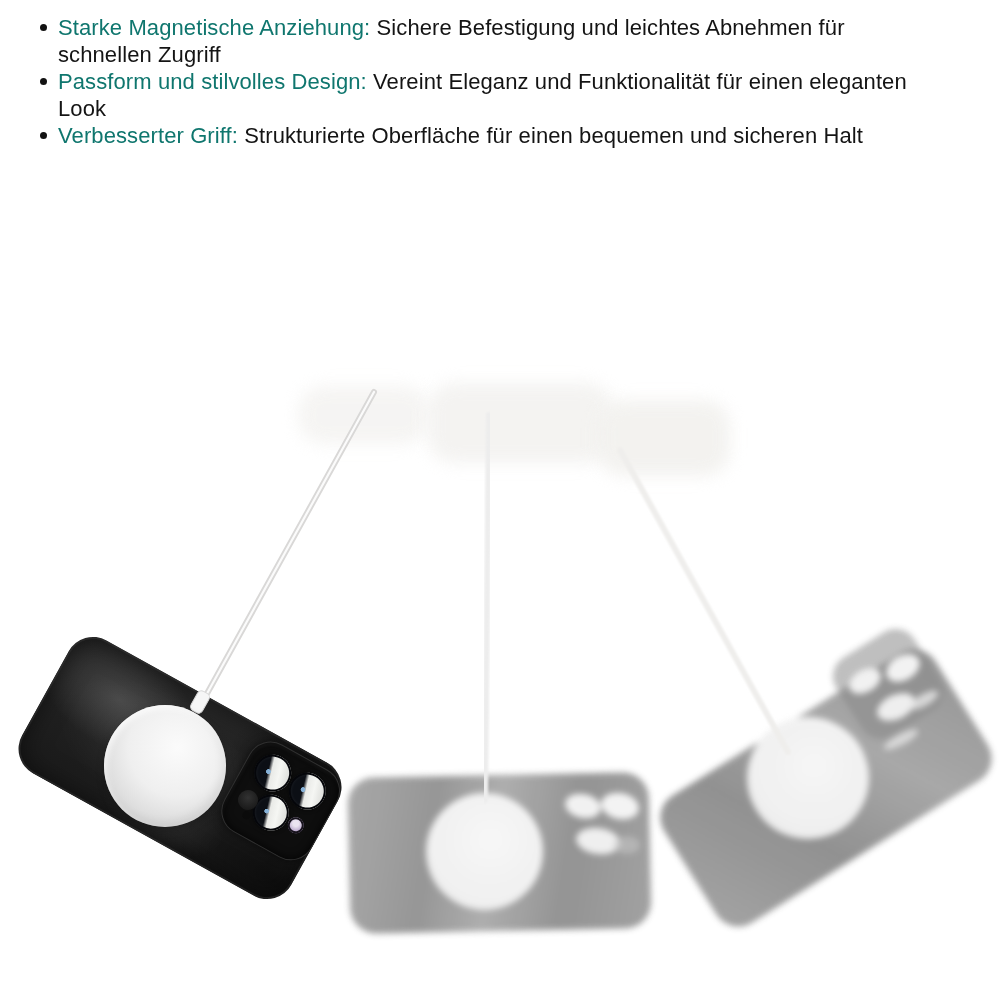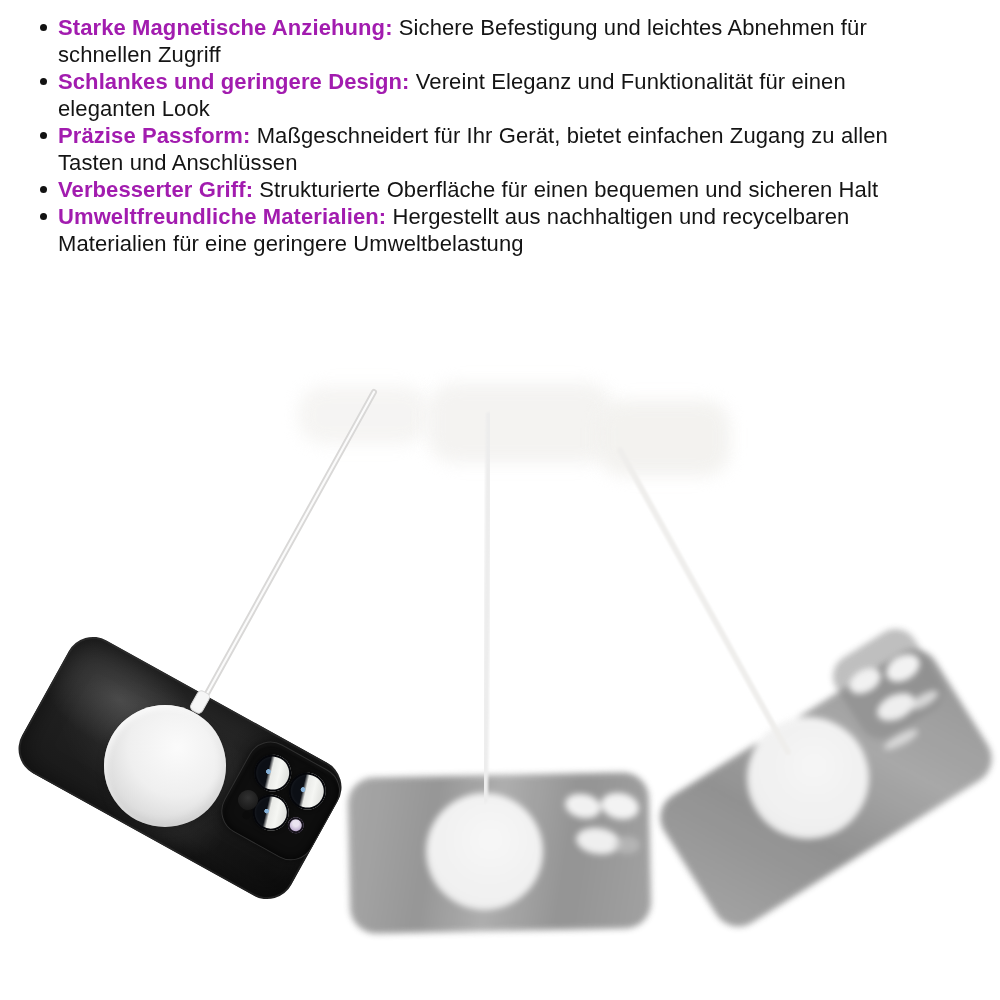--- a/index.html
+++ b/index.html
@@ -2,21 +2,21 @@
 <html><head>
 <meta charset="utf-8">
 <style>
   html,body{margin:0;padding:0;width:1000px;height:1000px;background:#ffffff;overflow:hidden;}
   body{font-family:"Liberation Sans","DejaVu Sans",sans-serif;color:#141414;}
 
   
   .features{position:absolute;left:40px;top:14px;width:888px;margin:0;padding:0;list-style:none;}
   .features li{position:relative;padding-left:18px;font-size:22px;line-height:27px;letter-spacing:.1px;}
   .features .dot{position:absolute;left:0;top:10px;width:7px;height:7px;border-radius:50%;background:#121212;}
-  .features strong{font-weight:700;color:#a21caf;}
+  .features strong{font-weight:400;color:#0f766e;}
 
   
   .scene{position:absolute;inset:0;}
 
   .smudge{position:absolute;border-radius:26px;filter:blur(8px);}
   .smudge.s1{left:298px;top:386px;width:132px;height:58px;background:#f4f3f1;opacity:.85;}
   .smudge.s2{left:428px;top:383px;width:185px;height:80px;background:#f3f2f0;opacity:.9;}
   .smudge.s3{left:598px;top:400px;width:132px;height:76px;background:#f2f1ee;opacity:.9;}
 
   .ghost{position:absolute;inset:0;filter:blur(3px);opacity:.93;}
@@ -76,31 +76,25 @@
     box-shadow:0 4px 9px rgba(0,0,0,.22), inset -3px -4px 10px rgba(0,0,0,.07), inset 2px 3px 6px rgba(255,255,255,.85);}
 </style>
 </head>
 <body>
 
 <ul class="features">
   <li><span class="dot"></span>
     <strong>Starke Magnetische Anziehung:</strong>
     <span>Sichere Befestigung und leichtes Abnehmen für schnellen Zugriff</span></li>
   <li><span class="dot"></span>
-    <strong>Schlankes und geringere Design:</strong>
+    <strong>Passform und stilvolles Design:</strong>
     <span>Vereint Eleganz und Funktionalität für einen eleganten Look</span></li>
-  <li><span class="dot"></span>
-    <strong>Präzise Passform:</strong>
-    <span>Maßgeschneidert für Ihr Gerät, bietet einfachen Zugang zu allen Tasten und Anschlüssen</span></li>
   <li><span class="dot"></span>
     <strong>Verbesserter Griff:</strong>
     <span>Strukturierte Oberfläche für einen bequemen und sicheren Halt</span></li>
-  <li><span class="dot"></span>
-    <strong>Umweltfreundliche Materialien:</strong>
-    <span>Hergestellt aus nachhaltigen und recycelbaren Materialien für eine geringere Umweltbelastung</span></li>
 </ul>
 
 <div class="scene">
 
   <div class="smudge s1"></div>
   <div class="smudge s2"></div>
   <div class="smudge s3"></div>
 
   <div class="ghost">
     <div class="g-rect gm-phone"></div>

